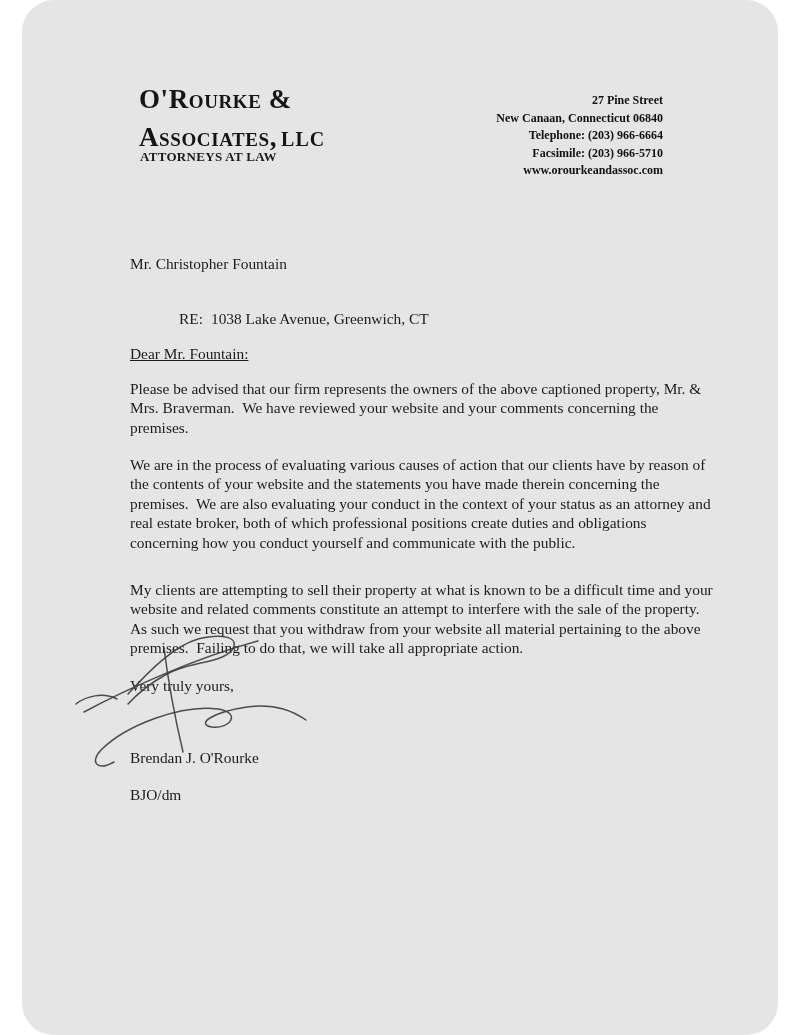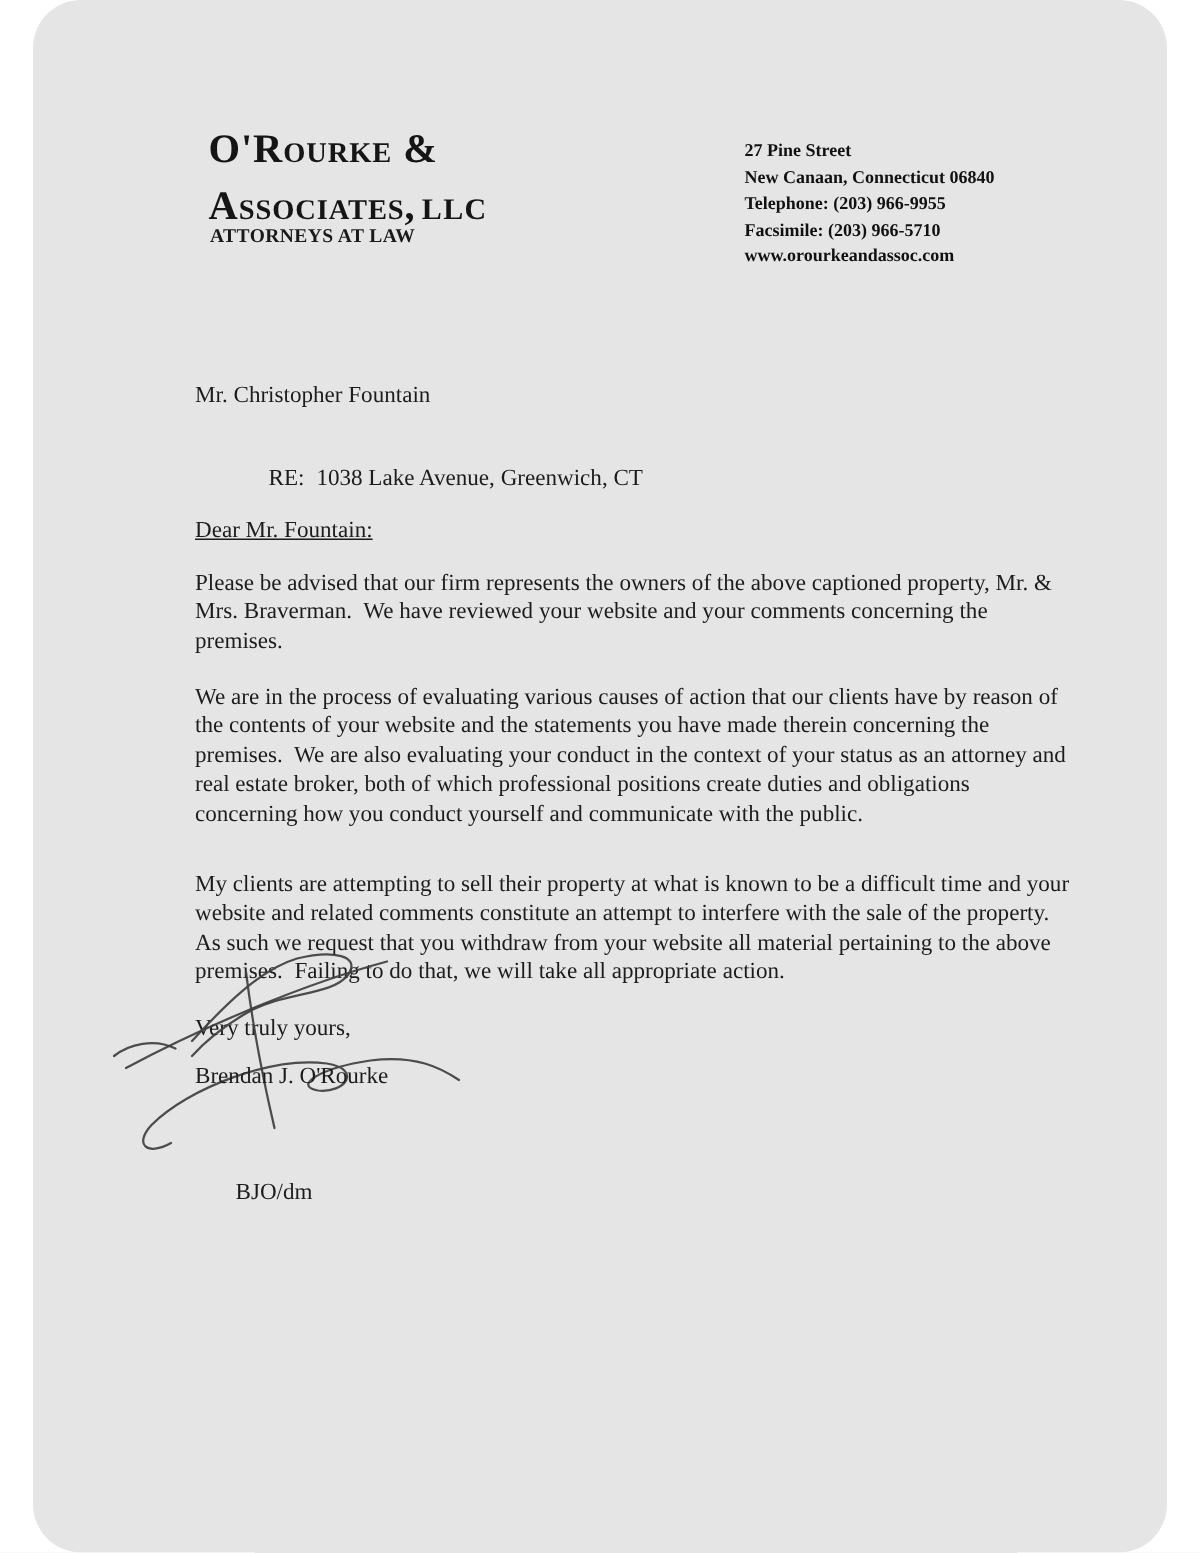--- a/index.html
+++ b/index.html
@@ -17,42 +17,42 @@
   }
   .firm-line1 { top:84px; }
   .firm-line2 { top:122px; }
   .firm-suffix { font-size:0.74em; margin-left:4px; letter-spacing:1px; }
   .tagline {
     position:absolute; left:118px; top:149px;
     font-size:13px; font-weight:700; letter-spacing:0.3px; color:#1a1a1a;
     white-space:nowrap;
   }
   .contact-block {
-    position:absolute; right:115px; top:92px; 
+    position:absolute; right:115px; top:92px; text-align:right;
     font-size:12px; font-weight:700; line-height:17.5px; color:#111;
     white-space:nowrap;
   }
   
   .bodyline, .para {
     position:absolute; left:108px; font-size:15.4px; line-height:19.4px;
     color:#1c1c1c;
   }
   .para { width:584px; white-space:pre-wrap; }
   .line-via        { top:217px; }
   .line-recipient  { top:254px; }
   .line-re         { top:309px; }
   .re-label        { margin-left:49px; }
   .re-subject      { margin-left:8px; }
   .line-salutation { top:344px;text-decoration:underline; }
   .para1 { top:379px; }
   .para2 { top:455px; }
   .para3 { top:580px; }
   .line-closing  { top:676px; }
-  .line-signer   { top:708px; }
-  .line-initials { top:785px;margin-left:27px; }
+  .line-signer   { top:748px; }
+  .line-initials { top:785px; }
   .email-link {
     color:inherit; text-decoration:underline; text-underline-offset:2px;
   }
   
   .signature {
     position:absolute; left:48px; top:628px; width:262px; height:148px;
     pointer-events:none;
   }
   .signature path {
     fill:none; stroke:#3f3f3f; stroke-width:1.5;
@@ -73,21 +73,21 @@
 
   <div class="firm-line firm-line2">
     <span>Associates,</span><span class="firm-suffix">LLC</span>
   </div>
 
   <div class="tagline">ATTORNEYS AT LAW</div>
 
   <div class="contact-block">
     <div>27 Pine Street</div>
     <div>New Canaan, Connecticut  06840</div>
-    <div>Telephone: (203) 966-9955</div>
+    <div>Telephone: (203) 966-6664</div>
     <div>Facsimile: (203) 966-5710</div>
     <div>www.orourkeandassoc.com</div>
   </div>
 
 
   <div class="bodyline line-recipient">Mr. Christopher Fountain</div>
 
   <div class="bodyline line-re">
     <span class="re-label">RE:</span><span class="re-subject">1038 Lake Avenue, Greenwich, CT</span>
   </div>

